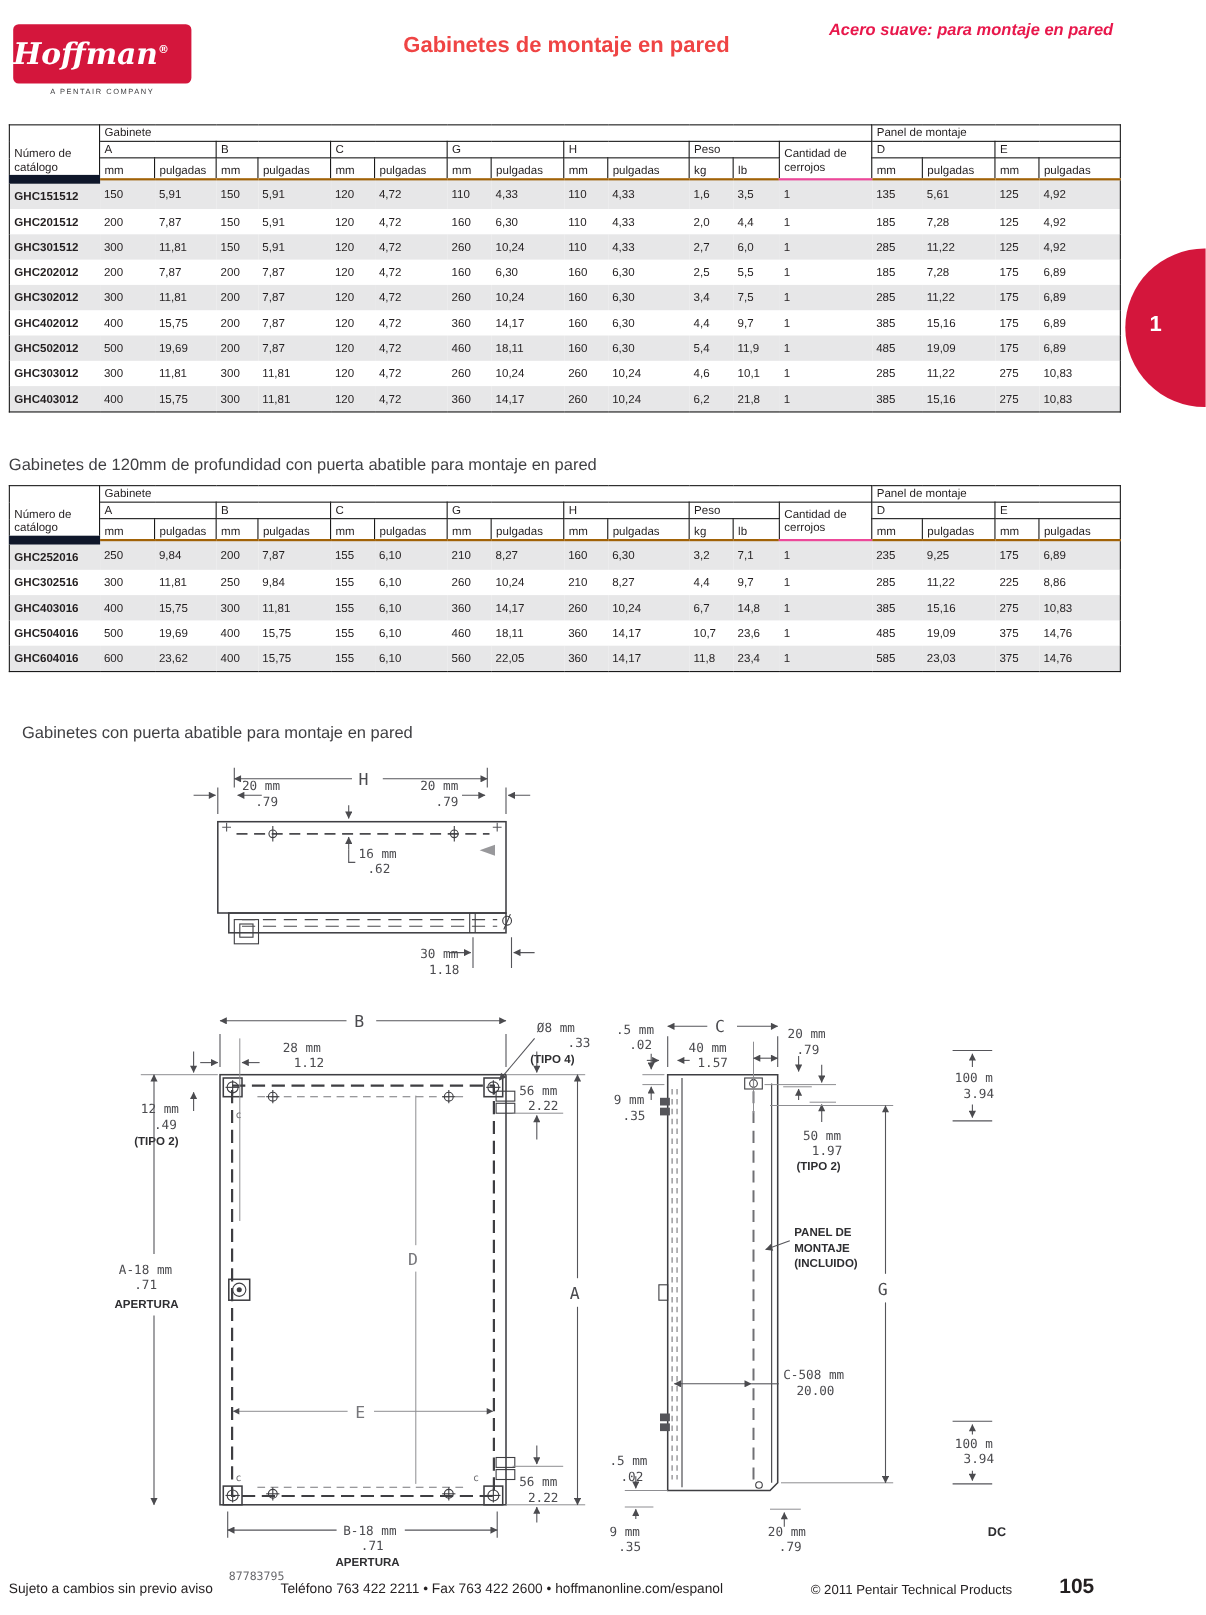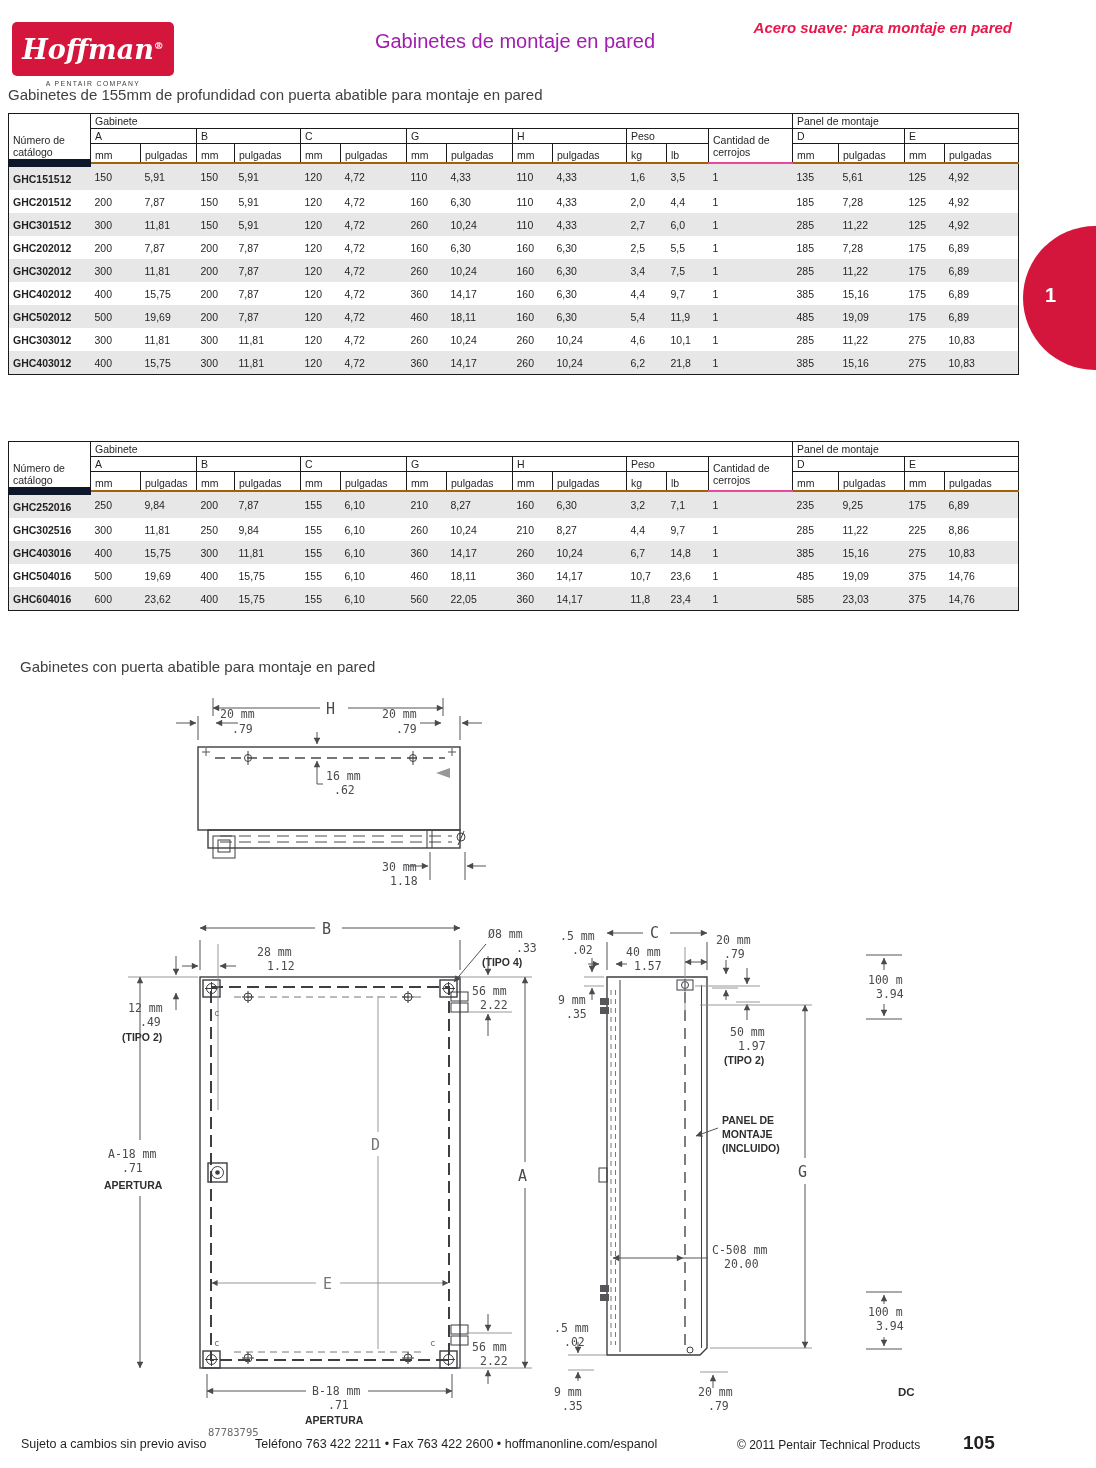--- a/index.html
+++ b/index.html
@@ -1,41 +1,41 @@
 <!DOCTYPE html>
 <html><head>
 <meta charset="utf-8">
 <style>
   body{margin:0;background:#fff}
   .page{position:relative;width:1096px;height:1468px;background:#fff;overflow:hidden;
         font-family:"Liberation Sans",sans-serif;color:#231f20}
   .abs{position:absolute}
   
   .logo-box{left:12px;top:22px;width:162px;height:54px;background:#d4163c;border-radius:5px;
-            display:flex;align-items:center;justify-content:center}
+            display:flex;align-items:center;}
   .logo-text{font-family:"DejaVu Serif",serif;font-style:italic;font-weight:bold;font-size:27px;color:#fff}
   .logo-reg{font-size:10px;vertical-align:super}
   .logo-sub{left:12px;top:80px;width:162px;text-align:center;font-size:6.8px;letter-spacing:1.4px;color:#3e3e40}
-  .page-title{left:300px;top:30px;width:430px;text-align:center;font-size:20px;font-weight:normal;color:#a21caf}
+  .page-title{left:300px;top:30px;width:430px;text-align:center;font-size:20px;font-weight:bold;color:#ef4444}
   .tagline{top:19px;right:84px;font-size:15px;font-weight:bold;font-style:italic;color:#e8174b}
   .section-heading{font-size:15px;color:#3f3f42}
   
   table.spec{border-collapse:collapse;table-layout:fixed;width:1010px;font-size:10.5px;border:1.5px solid #1a1a1a}
   .spec th{border:1px solid #1a1a1a;font-weight:normal;text-align:left;padding:1px 4px;vertical-align:bottom;line-height:1.15}
   .spec th.cat{border-bottom:8px solid #0f172a}
   .spec th.cer{border-bottom:2px solid #ec4899;vertical-align:middle}
   .spec .hrow3 th{border-bottom:2px solid #a16207;height:16px}
   .spec tbody td{padding:2px 4px;height:19px;border:none}
   .spec tbody td:first-child{font-weight:bold}
   .spec tbody tr:nth-child(odd){background:#e7e7e8}
   
   .tab-circle{left:1023px;top:226px;width:144px;height:144px;border-radius:50%;background:#d4163c}
   .tab-circle span{position:absolute;left:22px;top:58px;color:#fff;font-weight:bold;font-size:20px}
   
-  .footer-left{left:21px;top:1437px;font-size:12.5px}
+  .footer-left{left:8px;top:1437px;font-size:12.5px}
   .footer-center{left:255px;top:1437px;font-size:12.5px}
   .footer-right{left:737px;top:1438px;font-size:12px}
   .footer-page{left:963px;top:1432px;font-size:19px;font-weight:bold}
   
   .obj{stroke:#3e3e42;stroke-width:1.4;fill:none}
   .obj2{stroke:#3e3e42;stroke-width:1;fill:none}
   .dim{stroke:#55555a;stroke-width:1;fill:none}
   .gray{stroke:#8c8c90;stroke-width:0.9;fill:none}
   .dashH{stroke:#3e3e42;stroke-width:2;stroke-dasharray:12 6;fill:none}
   .dashT{stroke:#77777b;stroke-width:1;stroke-dasharray:7 5;fill:none}
@@ -50,21 +50,20 @@
 
 <div class="page">
 
   <div class="abs logo-box">
     <span class="logo-text"><span>Hoffman</span><span class="logo-reg">®</span></span>
   </div>
   <div class="abs logo-sub">A PENTAIR COMPANY</div>
   <div class="abs page-title">Gabinetes de montaje en pared</div>
   <div class="abs tagline">Acero suave: para montaje en pared</div>
 
-  <div class="abs section-heading" style="left:8px;top:86px">Gabinetes de 155mm de profundidad con puerta abatible para montaje en pared</div>
 
   <table class="spec abs" style="left:8px;top:113px">
     <colgroup>
         <col style="width:82px">
         <col style="width:50px">
         <col style="width:56px">
         <col style="width:38px">
         <col style="width:66px">
         <col style="width:40px">
         <col style="width:66px">
@@ -293,20 +292,21 @@
           <td>21,8</td>
           <td>1</td>
           <td>385</td>
           <td>15,16</td>
           <td>275</td>
           <td>10,83</td>
         </tr>
       </tbody>
   </table>
 
+  <div class="abs section-heading" style="left:8px;top:414px">Gabinetes de 120mm de profundidad con puerta abatible para montaje en pared</div>
 
   <table class="spec abs" style="left:8px;top:441px">
     <colgroup>
         <col style="width:82px">
         <col style="width:50px">
         <col style="width:56px">
         <col style="width:38px">
         <col style="width:66px">
         <col style="width:40px">
         <col style="width:66px">

